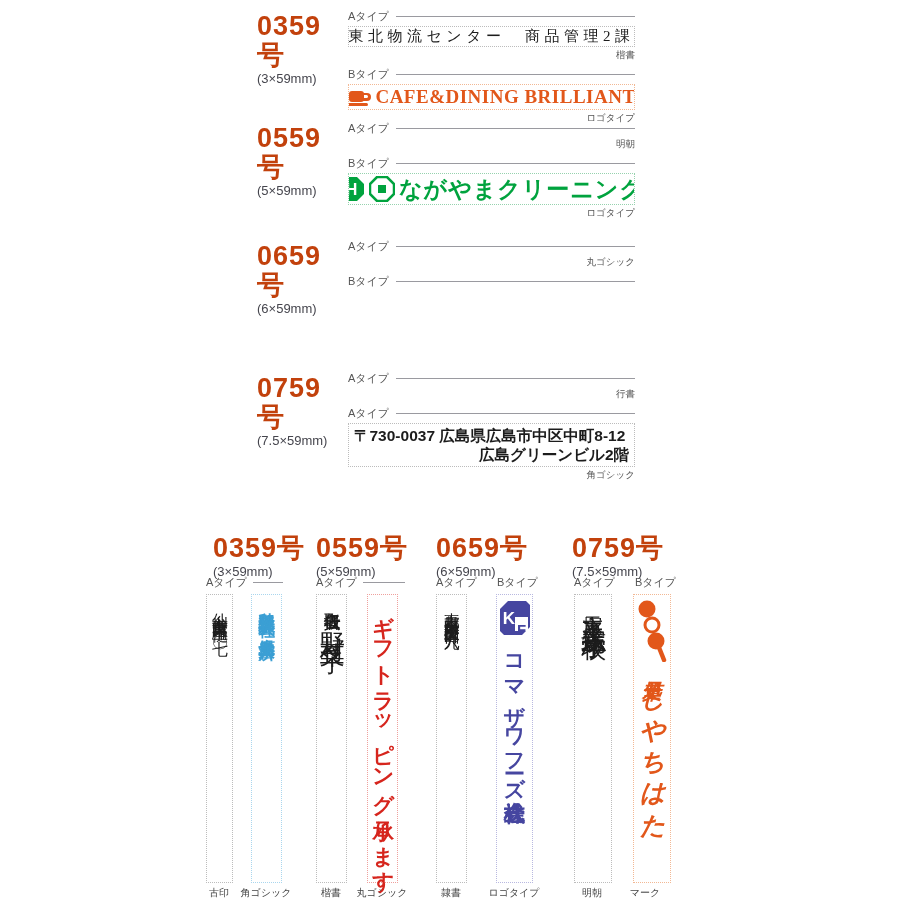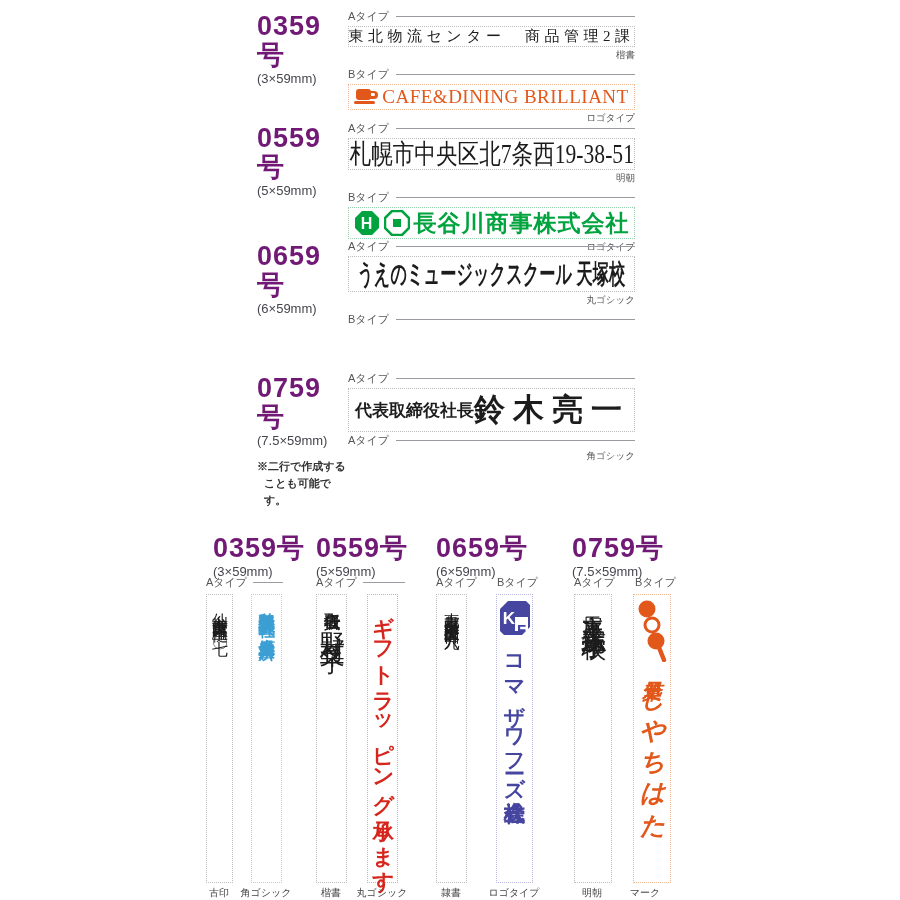--- a/index.html
+++ b/index.html
@@ -2,21 +2,21 @@
 <html><head>
 <meta charset="utf-8">
 <style>
   * { margin:0; padding:0; box-sizing:border-box; }
   html,body { background:#ffffff; }
   body {
     width:900px; height:900px; position:relative; overflow:hidden;
     font-family:"Liberation Sans", sans-serif; color:#1c1c1c;
   }
   
-  .model-num { font-size:27px; font-weight:600; color:#701a75; letter-spacing:1px; line-height:29px; }
+  .model-num { font-size:27px; font-weight:600; color:#c2410c; letter-spacing:1px; line-height:29px; }
   .model-size { font-size:13px; color:#45454d; line-height:17px; }
   .type-row { display:flex; align-items:center; gap:7px; height:13px; margin-bottom:3px; }
   .type-label { font-size:11px; color:#555; white-space:nowrap; }
   .type-line { flex:1; border-top:1px solid #9a9aa0; }
   .type-line-short { width:30px; border-top:1px solid #9a9aa0; display:inline-block; vertical-align:middle; }
   .font-name { font-size:9.5px; color:#555; text-align:right; line-height:12px; }
   .stampbox {
     border:1.5px dotted #bcbcbc; background:#fff;
     display:flex; align-items:center; justify-content:center;
     overflow:hidden; white-space:nowrap;
@@ -30,21 +30,21 @@
   .tleft  { width:103px; padding-left:12px; padding-top:2px; }
   .tnote  { margin-top:9px; font-size:11px; font-weight:bold; color:#333; line-height:17px; }
   .tnote .ind { padding-left:7px; }
   .tright { width:287px; }
   .tright .stampbox { margin-bottom:2px; }
   .tright .font-name { margin-bottom:7px; }
 
   .box-a1 { height:21px; }
   .t-a1 { font-size:15px; letter-spacing:4.5px; font-weight:500; }
   .box-b1 { height:26px; border-color:#f2b894; }
-  .t-b1 { font-size:19px; font-weight:normal; color:#e2571a; letter-spacing:0.5px; display:flex; align-items:flex-start; gap:3px; }
+  .t-b1 { font-size:19px; font-weight:bold; color:#e2571a; letter-spacing:0.5px; display:flex; align-items:flex-end; gap:3px; }
   .box-a2 { height:32px; }
   .t-a2 { font-size:27px; transform:scaleX(0.8); }
   .box-b2 { height:32px; border-color:#96d2ae; }
   .t-b2 { font-size:23px; font-weight:bold; color:#00a33e; display:flex; align-items:center; gap:4px; letter-spacing:1px; }
   .box-a3 { height:36px; }
   .t-a3 { font-size:27px; font-weight:bold; transform:scaleX(0.6); }
   .box-b3 { height:36px; border-color:#a9d6ee; }
   .t-b3 {
     font-size:28px; font-weight:bold; letter-spacing:1px;
     color:#fff; -webkit-text-stroke:1.4px #3b9fd4; text-stroke:1.4px #3b9fd4;
@@ -130,87 +130,78 @@
 <div class="tblock" style="top:122px">
   <div class="tleft">
     <div class="model-num">0559号</div>
     <div class="model-size">(5×59mm)</div>
   </div>
   <div class="tright">
     <div class="type-row">
       <span class="type-label">Aタイプ</span>
       <span class="type-line"></span>
     </div>
-    <div class="stampbox box-a2">
-      <span class="t-a2 serif squeeze">札幌市中央区北7条西19-38-51</span>
-    </div>
     <div class="font-name">明朝</div>
     <div class="type-row">
       <span class="type-label">Bタイプ</span>
       <span class="type-line"></span>
     </div>
     <div class="stampbox box-b2">
       <span class="t-b2 serif">
         <svg width="26" height="26" viewBox="0 0 26 26">
           <polygon points="8,1 18,1 25,8 25,18 18,25 8,25 1,18 1,8" fill="#00a33e"></polygon>
           <text x="13" y="19" font-size="16" font-weight="bold" fill="#ffffff" text-anchor="middle" font-family="Liberation Sans, sans-serif">H</text>
         </svg>
         <svg width="26" height="26" viewBox="0 0 26 26">
           <polygon points="8,1 18,1 25,8 25,18 18,25 8,25 1,18 1,8" fill="#ffffff" stroke="#00a33e" stroke-width="2.5"></polygon>
           <rect x="9" y="9" width="8" height="8" fill="#00a33e"></rect>
         </svg>
-        <span>長谷川商事株式会社</span>
+        <span>ながやまクリーニング</span>
       </span>
     </div>
     <div class="font-name">ロゴタイプ</div>
   </div>
 </div>
 
 <div class="tblock" style="top:240px">
   <div class="tleft">
     <div class="model-num">0659号</div>
     <div class="model-size">(6×59mm)</div>
   </div>
   <div class="tright">
     <div class="type-row">
       <span class="type-label">Aタイプ</span>
       <span class="type-line"></span>
     </div>
-    <div class="stampbox box-a3">
-      <span class="t-a3 sans squeeze">うえのミュージックスクール 天塚校</span>
-    </div>
     <div class="font-name">丸ゴシック</div>
     <div class="type-row">
       <span class="type-label">Bタイプ</span>
       <span class="type-line"></span>
     </div>
   </div>
 </div>
 
 <div class="tblock" style="top:372px">
   <div class="tleft">
     <div class="model-num">0759号</div>
     <div class="model-size">(7.5×59mm)</div>
-    <div class="tnote">
-      <div>※二行で作成する</div>
-      <div class="ind">ことも可能です。</div>
-    </div>
-  </div>
-  <div class="tright">
-    <div class="type-row">
-      <span class="type-label">Aタイプ</span>
-      <span class="type-line"></span>
-    </div>
-    <div class="stampbox box-a4">
-      <span class="t-a4-small serif">代表取締役社長</span>
-      <span class="t-a4-big serif">鈴木亮一</span>
-    </div>
-    <div class="type-row">
-      <span class="type-label">Aタイプ</span>
-      <span class="type-line"></span>
+  </div>
+  <div class="tright">
+    <div class="type-row">
+      <span class="type-label">Aタイプ</span>
+      <span class="type-line"></span>
+    </div>
+    <div class="font-name">行書</div>
+    <div class="type-row">
+      <span class="type-label">Aタイプ</span>
+      <span class="type-line"></span>
+    </div>
+    <div class="stampbox box-a5">
+      <div class="t-a5 sans">〒730-0037 広島県広島市中区中町8-12</div>
+      <div class="t-a5 r sans">広島グリーンビル2階</div>
     </div>
     <div class="font-name">角ゴシック</div>
   </div>
 </div>
 
 <div class="bheader" style="left:213px">
   <div class="model-num">0359号</div>
   <div class="model-size">(3×59mm)</div>
 </div>
 <div class="bheader" style="left:316px">

